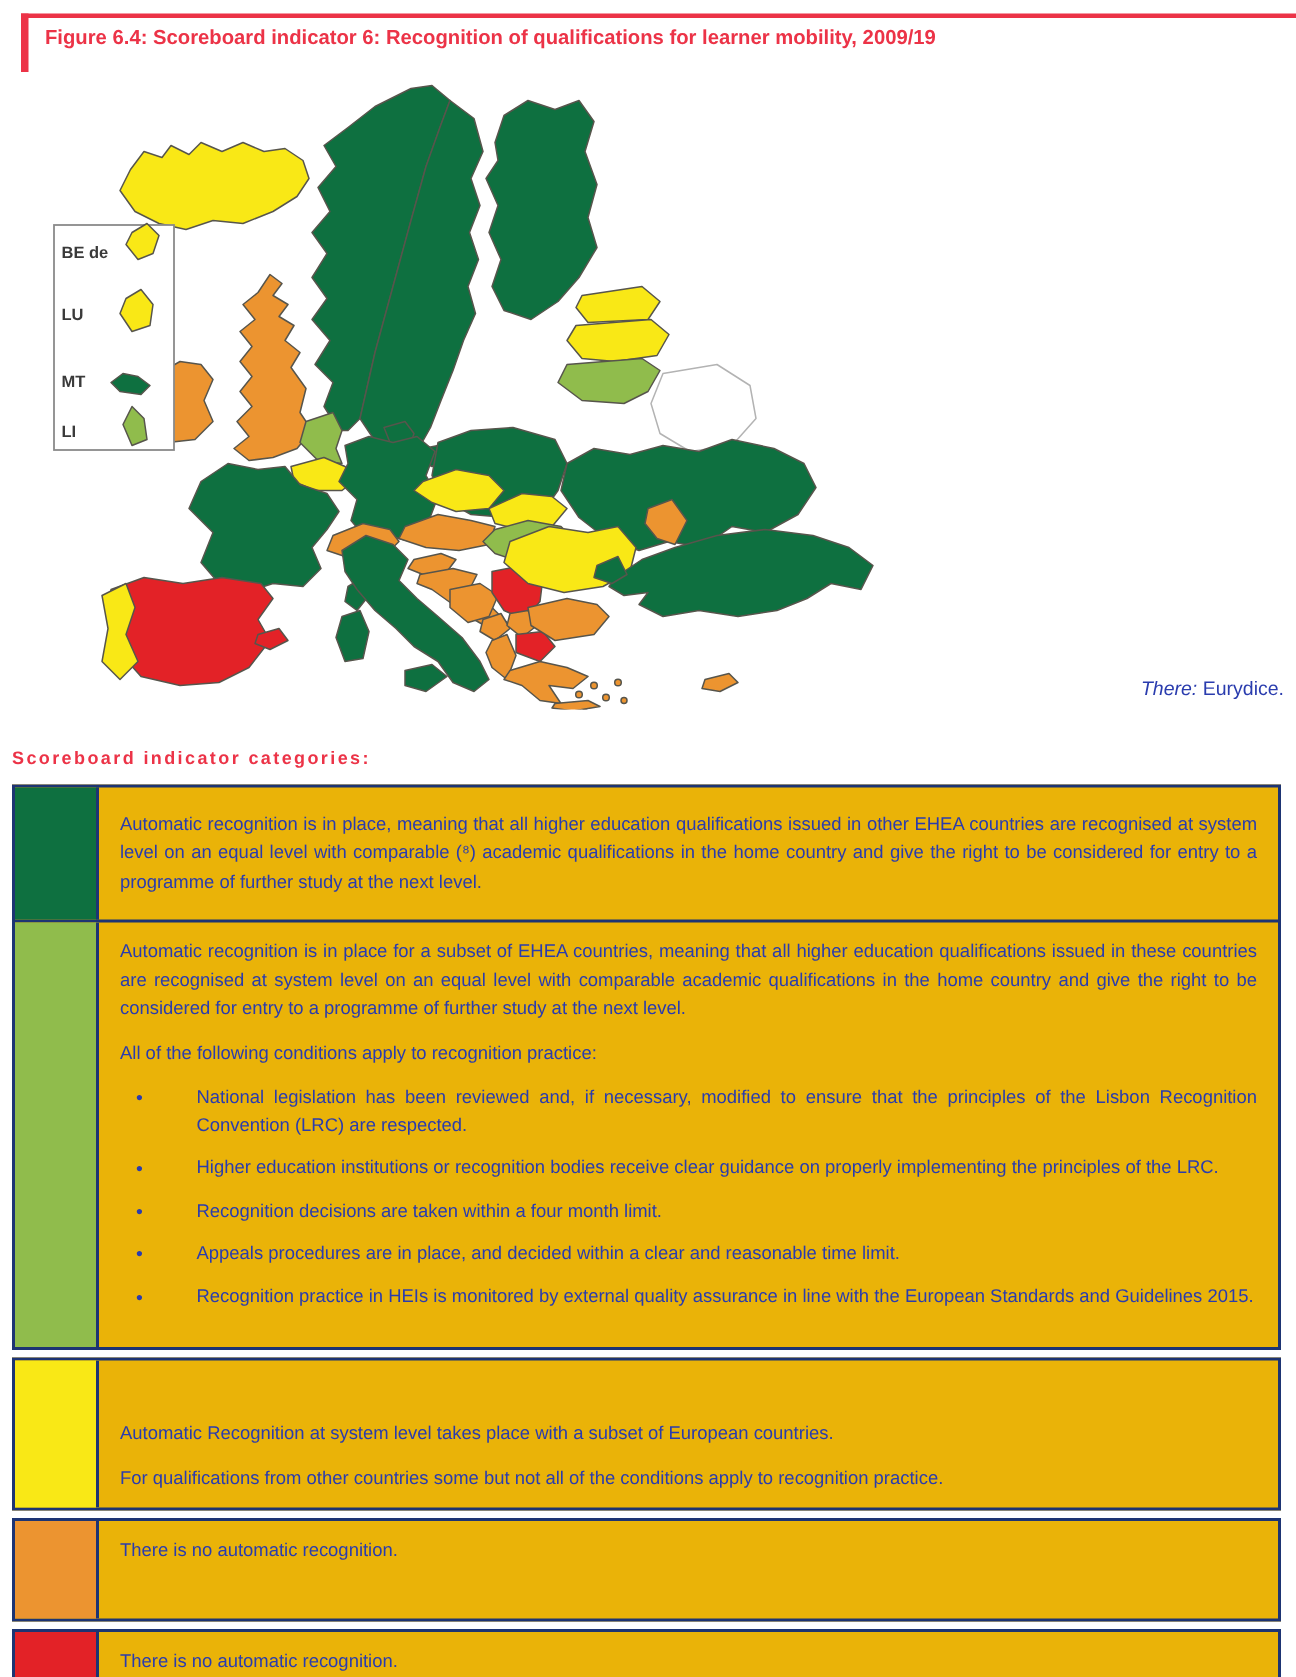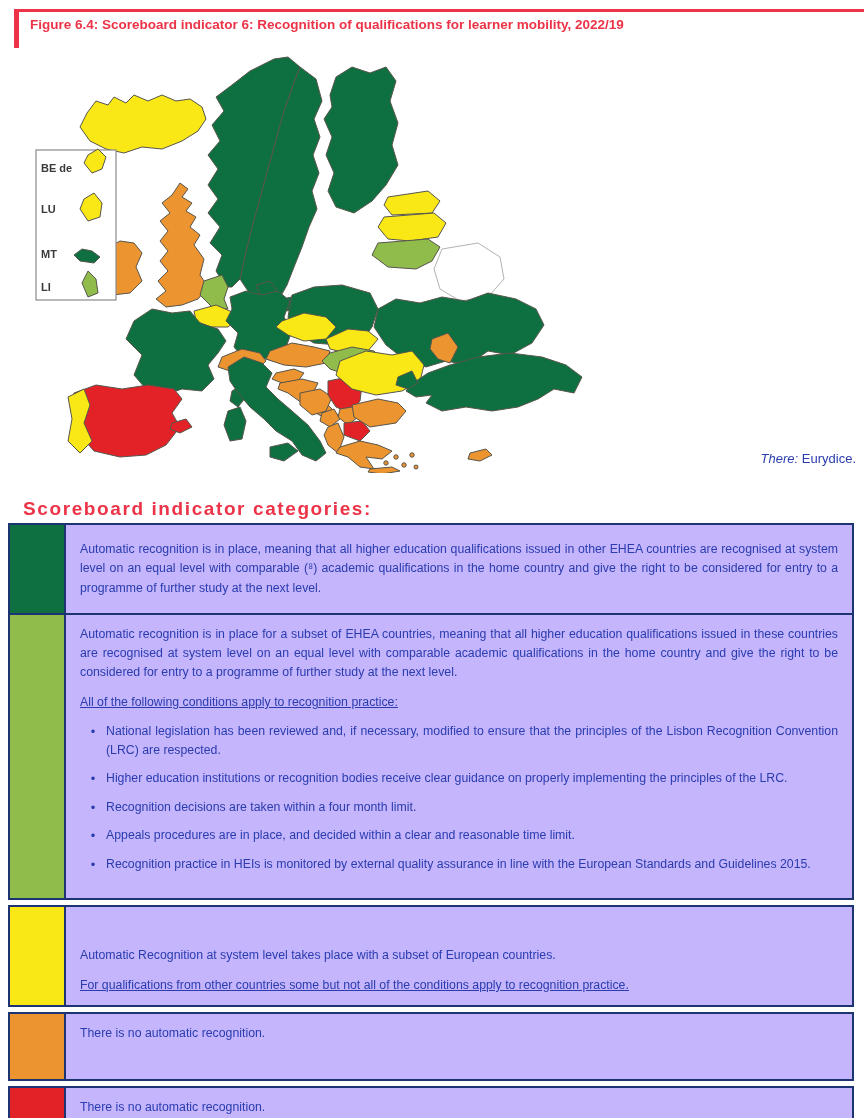--- a/index.html
+++ b/index.html
@@ -9,45 +9,45 @@
   }
   .rule-top{position:absolute;left:14px;right:0;top:9px;height:3px;background:var(--c-title_red);}
   .rule-left{position:absolute;left:14px;top:9px;width:5px;height:39px;background:var(--c-title_red);}
   .fig-title{position:absolute;left:30px;top:17px;width:820px;font-size:13.5px;font-weight:bold;color:var(--c-title_red);}
   .map-svg{position:absolute;left:30px;top:55px;width:830px;height:418px;}
   .map-svg path,.map-svg circle{stroke:#57554c;stroke-width:1;stroke-linejoin:round;}
   .inset-box{fill:#ffffff;stroke:#8a8a8a;stroke-width:1.2;}
   .inset-label{font-family:"Liberation Sans",sans-serif;font-size:11px;font-weight:bold;fill:#3a3a3a;stroke:none;}
   .source-line{position:absolute;right:8px;top:451px;font-size:13px;color:var(--c-text_blue);z-index:5;}
   .source-line .src{font-style:italic;}
-  .section-heading{position:absolute;left:8px;top:498px;font-size:19px;font-weight:bold;letter-spacing:1.6px;color:var(--c-title_red);margin-left:15px;}
+  .section-heading{position:absolute;left:8px;top:498px;font-size:12px;font-weight:bold;letter-spacing:1.6px;color:var(--c-title_red);}
   .table-wrap{position:absolute;left:8px;top:523px;width:846px;}
-  .box{border:2px solid var(--c-border_navy);background:#c4b5fd;margin-bottom:5px;}
+  .box{border:2px solid var(--c-border_navy);background:#eab308;margin-bottom:5px;}
   .row{display:flex;align-items:stretch;}
   .row + .row{border-top:2px solid var(--c-border_navy);}
   .swatch{width:54px;flex:0 0 54px;border-right:2px solid var(--c-border_navy);}
   .cell{flex:1;padding:10px 14px 10px 14px;color:var(--c-text_blue);font-size:12.3px;line-height:1.55;}
   .cell p{margin:0;text-align:justify;}
-  .cell p + p{margin-top:11px;text-decoration:underline;}
+  .cell p + p{margin-top:11px;}
   .r1 .cell{display:flex;align-items:center;min-height:88px;box-sizing:border-box;}
   .r2 .cell{min-height:283px;box-sizing:border-box;}
   .r3 .cell{min-height:60px;box-sizing:border-box;margin-top:29px;}
   .r4 .cell{min-height:65px;box-sizing:border-box;}
   .r5 .cell{min-height:60px;box-sizing:border-box;}
   .bullets{margin-top:10px;}
   .bullet{display:flex;margin-top:9px;}
   .b-dot{flex:0 0 26px;text-align:center;color:var(--c-text_blue);font-size:13px;line-height:1.5;}
-  .b-text{flex:1;text-align:justify;}
+  .b-text{flex:1;text-align:justify;margin-left:25px;}
 </style>
 </head>
 <body>
 
 <div class="rule-top"></div>
 <div class="rule-left"></div>
-<div class="fig-title">Figure 6.4: Scoreboard indicator 6: Recognition of qualifications for learner mobility, 2022/19</div>
+<div class="fig-title">Figure 6.4: Scoreboard indicator 6: Recognition of qualifications for learner mobility, 2009/19</div>
 
 <svg class="map-svg" viewBox="0 0 830 418" xmlns="http://www.w3.org/2000/svg">
 
   <path d="M196,232 L186,216 192,200 180,188 190,172 178,158 188,144 178,130 188,114 178,100 190,86 182,70 194,56 186,42 202,30 220,16 244,4 258,2 270,12 264,28 254,56 244,92 232,136 220,180 210,224 202,232 Z" fill="#0e7040"></path>
   <path d="M270,12 L286,24 292,46 284,64 290,82 283,100 289,118 282,136 287,154 279,172 272,192 264,212 257,230 248,246 236,252 226,244 218,236 210,224 220,180 232,136 244,92 254,56 264,28 Z" fill="#0e7040"></path>
   <path d="M300,40 L306,22 322,12 340,18 356,12 366,26 360,46 368,68 362,90 368,110 356,130 342,146 324,158 306,152 298,136 304,118 296,100 302,82 294,64 302,52 Z" fill="#0e7040"></path>
   <path d="M57,58 L66,46 78,50 84,42 96,48 104,40 118,46 132,40 146,46 160,44 172,52 176,64 168,76 152,86 132,94 112,92 94,98 76,94 60,86 50,72 Z" fill="#f9e816"></path>
 
   <path d="M358,142 L398,136 410,146 402,158 362,160 354,150 Z" fill="#f9e816"></path>
   <path d="M354,162 L404,158 416,168 408,182 380,186 358,184 348,172 Z" fill="#f9e816"></path>

